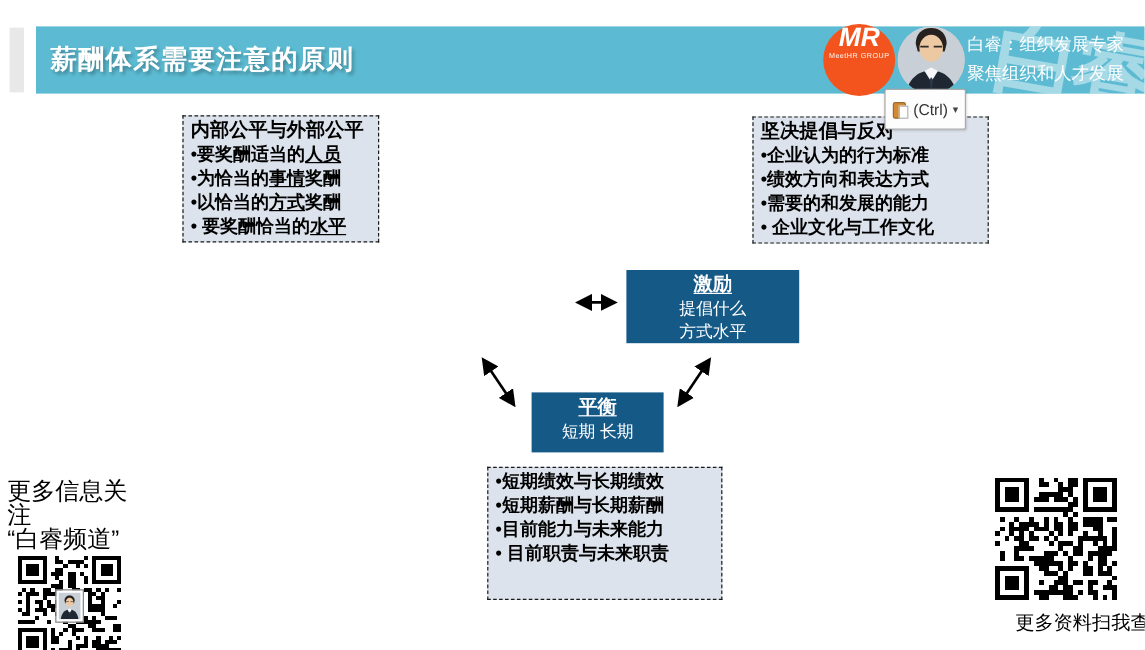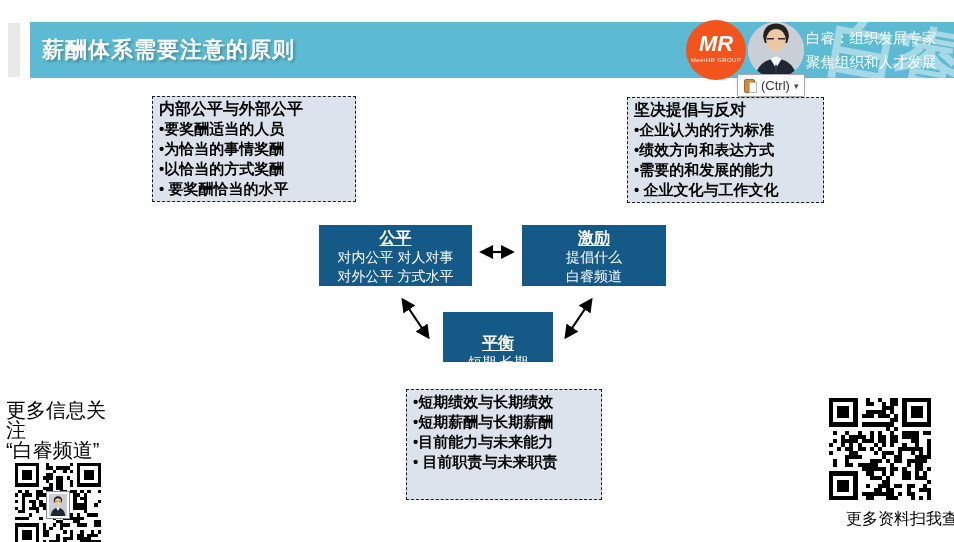--- a/index.html
+++ b/index.html
@@ -15,49 +15,49 @@
         overflow:hidden;color:#fff}
   .title{position:absolute;left:12px;top:50%;transform:translateY(-50%);
          font-size:22px;font-weight:bold;letter-spacing:1px;white-space:nowrap;
          text-shadow:2px 2px 3px rgba(0,0,0,.28)}
   .wm{position:absolute;right:-6px;top:-14px;font-size:72px;font-weight:bold;
       color:rgba(255,255,255,.45);white-space:nowrap;transform:rotate(10deg);letter-spacing:-6px}
   .expert{position:absolute;left:776px;top:4px;font-size:14.5px;line-height:24px;white-space:nowrap}
 
   .logo{position:absolute;left:686px;top:20px;width:60px;height:60px;border-radius:50%;
         background:var(--logo);color:#fff;text-align:center;z-index:3}
-  .logo .mr{display:block;margin-top:13px;font-size:22px;font-weight:bold;font-style:italic;line-height:22px}
+  .logo .mr{display:block;font-size:22px;font-weight:bold;font-style:italic;line-height:22px}
   .logo .sub{display:block;font-size:6px;margin-top:2px;letter-spacing:.4px;opacity:.95}
   .photo{position:absolute;left:748px;top:22px;width:56px;height:56px;border-radius:50%;
          overflow:hidden;background:#c9cfd6;z-index:3}
 
-  .paste{position:absolute;left:737px;top:74px;height:23px;display:flex;align-items:center;gap:4px;
+  .paste{position:absolute;left:737px;top:74px;height:34px;display:flex;align-items:center;gap:4px;
          padding:0 6px;background:#fdfdfd;border:1px solid #ababab;border-radius:2px;
          font-size:13px;color:#333;z-index:4;box-shadow:0 1px 2px rgba(0,0,0,.15);cursor:pointer}
   .clip{position:relative;width:13px;height:15px;flex:0 0 auto}
   .clip .back{position:absolute;left:0;top:1px;width:11px;height:14px;background:#d28b35;
               border:1px solid #9c6a2a;border-radius:2px}
   .clip .page{position:absolute;left:5px;top:4px;width:8px;height:11px;background:#fff;border:1px solid #b5b5b5}
   .caret{font-size:9px;color:#444}
 
   .panel{position:absolute;background:var(--panel);border:1px dashed #1a1a1a;
          padding:2px 6px;font-weight:bold}
   .ptitle{font-size:16px;line-height:20px;white-space:pre}
   .li{font-size:15px;line-height:20px;white-space:pre}
-  .li .u{text-underline-offset:2px}
-  .panel-left{left:152px;top:96px;width:204px;height:106px}
+  .li .u{text-decoration:underline;text-underline-offset:2px}
+  .panel-left{left:152px;top:96px;width:164px;height:106px}
   .panel-right{left:627px;top:97px;width:197px;height:106px}
   .panel-bottom{left:406px;top:389px;width:196px;height:111px}
 
   .bluebox{position:absolute;background:var(--blue);color:#fff;text-align:center;padding-top:2px}
   .btitle{font-size:16px;font-weight:bold;text-decoration:underline;text-underline-offset:2px;line-height:21px}
   .bline{font-size:14px;line-height:19px;white-space:pre}
   .box-fair{left:319px;top:225px;width:153px;height:61px}
   .box-incentive{left:522px;top:225px;width:144px;height:61px}
-  .box-balance{left:443px;top:312px;width:110px;height:50px;padding-top:20px}
+  .box-balance{left:443px;top:327px;width:110px;height:50px;padding-top:2px}
 
   .arrows{position:absolute;left:300px;top:210px;width:360px;height:180px}
 
   .foot-left{position:absolute;left:6px;top:400px;width:104px;text-align:left;
              font-weight:normal;font-size:20px;line-height:20px}
   .qrwrap{position:relative;width:86px;height:84px;margin:3px auto 0}
   .qrwrap svg,.fr-qr svg{display:block}
   .qr-photo{position:absolute;left:50%;top:50%;transform:translate(-50%,-50%);
             width:22px;height:26px;border:2px solid #fff;outline:1px solid #888;overflow:hidden;background:#c9cfd6}
   .fr-qr{position:absolute;left:829px;top:398px;width:102px;height:102px}
@@ -125,30 +125,25 @@
 
   <div class="panel panel-bottom">
     <div>
         <div class="li"><span class="dot">•</span><span>短期绩效与长期绩效</span></div>
         <div class="li"><span class="dot">•</span><span>短期薪酬与长期薪酬</span></div>
         <div class="li"><span class="dot">•</span><span>目前能力与未来能力</span></div>
         <div class="li"><span class="dot">•</span><span> 目前职责与未来职责</span></div>
       </div>
   </div>
 
-  <div class="bluebox box-fair">
-    <div class="btitle">公平</div>
-    <div class="bline">对内公平 对人对事</div>
-    <div class="bline">对外公平 方式水平</div>
-  </div>
 
   <div class="bluebox box-incentive">
     <div class="btitle">激励</div>
     <div class="bline">提倡什么</div>
-    <div class="bline">白睿频道</div>
+    <div class="bline">方式水平</div>
   </div>
 
   <div class="bluebox box-balance">
     <div class="btitle">平衡</div>
     <div class="bline">短期 长期</div>
   </div>
 
   <svg class="arrows" viewBox="0 0 360 180">
     <defs>
       <marker id="ah" viewBox="0 0 10 10" refX="8" refY="5" markerWidth="6.5" markerHeight="6.5" orient="auto-start-reverse">

